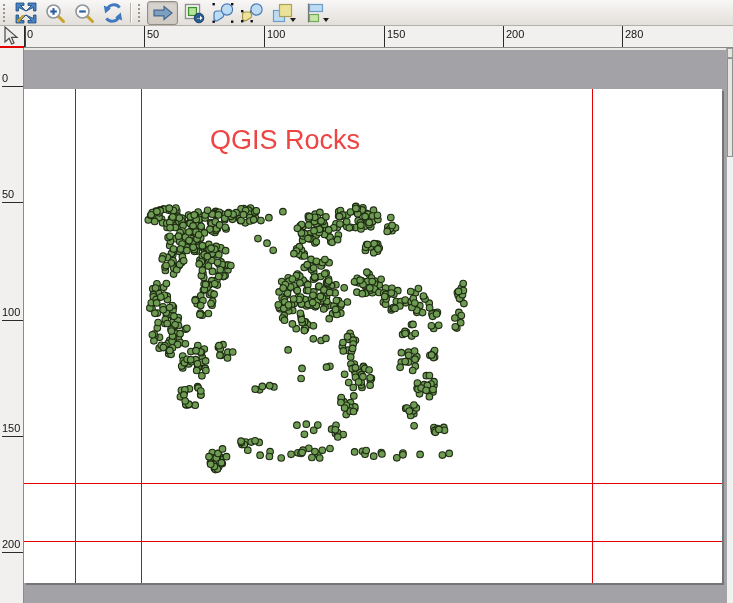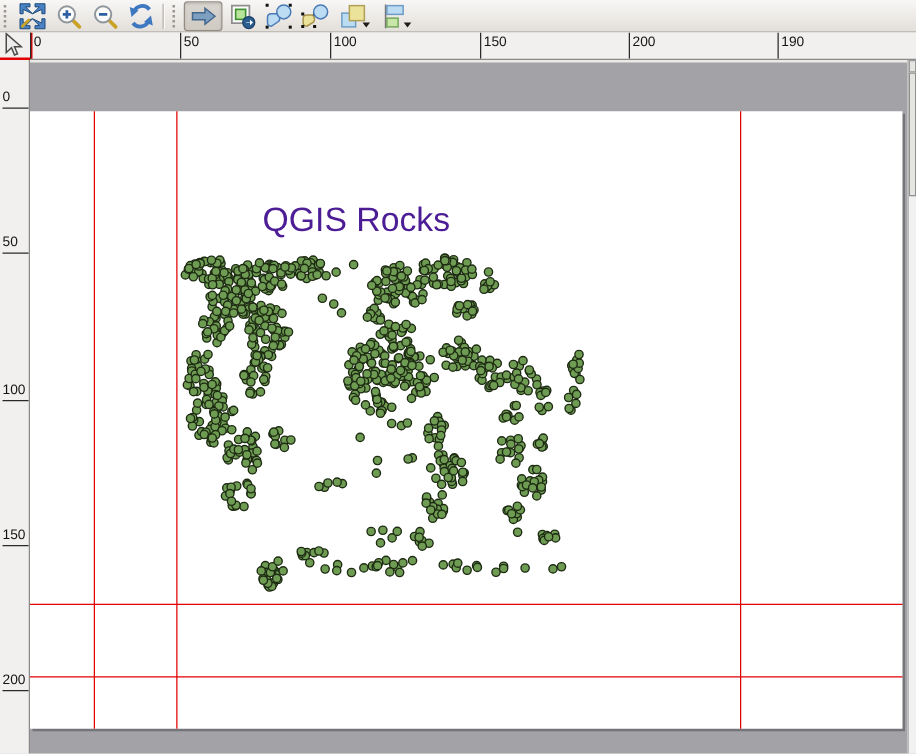--- a/index.html
+++ b/index.html
@@ -61,21 +61,21 @@
     background:#a3a2a7;overflow:hidden;
   }
   .canvas .top-light{position:absolute;left:0;top:0;width:702px;height:2px;background:#eceae7;}
   .page{
     position:absolute;left:0;top:41px;width:698px;height:494px;
     background:#ffffff;
     box-shadow:2px 2px 0 rgba(60,60,66,.45);
   }
   .page-title{
     position:absolute;left:186px;top:36px;
-    font-size:27px;color:#4c1d95;letter-spacing:0;white-space:nowrap;margin-top:36px;
+    font-size:27px;color:#ef4444;letter-spacing:0;white-space:nowrap;
   }
   .map-svg{position:absolute;left:0;top:0;}
   .guide-v{position:absolute;top:0;width:1px;height:494px;}
   .guide-h{position:absolute;left:0;height:1px;width:698px;}
   
   .scrollbar{
     position:absolute;left:726px;top:48px;width:7px;height:555px;
     background:#f1f1f1;border-left:1px solid #a5a5a5;
   }
   .sb-btn{position:absolute;left:0;top:0;width:6px;height:10px;background:#e7e5e2;border:1px solid #9a9a9a;}
@@ -221,21 +221,21 @@
       <div class="htick-label" style="left: 3px;">0</div>
       <div class="htick" style="left: 120px;"></div>
       <div class="htick-label" style="left: 123px;">50</div>
       <div class="htick" style="left: 240px;"></div>
       <div class="htick-label" style="left: 243px;">100</div>
       <div class="htick" style="left: 360px;"></div>
       <div class="htick-label" style="left: 363px;">150</div>
       <div class="htick" style="left: 479px;"></div>
       <div class="htick-label" style="left: 482px;">200</div>
       <div class="htick" style="left: 598px;"></div>
-      <div class="htick-label" style="left: 601px;">190</div>
+      <div class="htick-label" style="left: 601px;">280</div>
     </div>
 
   <div class="v-ruler">
       <div class="vtick" style="top: 38px;"></div>
       <div class="vtick-label" style="top: 24px;">0</div>
       <div class="vtick" style="top: 154px;"></div>
       <div class="vtick-label" style="top: 140px;">50</div>
       <div class="vtick" style="top: 272px;"></div>
       <div class="vtick-label" style="top: 258px;">100</div>
       <div class="vtick" style="top: 388px;"></div>

